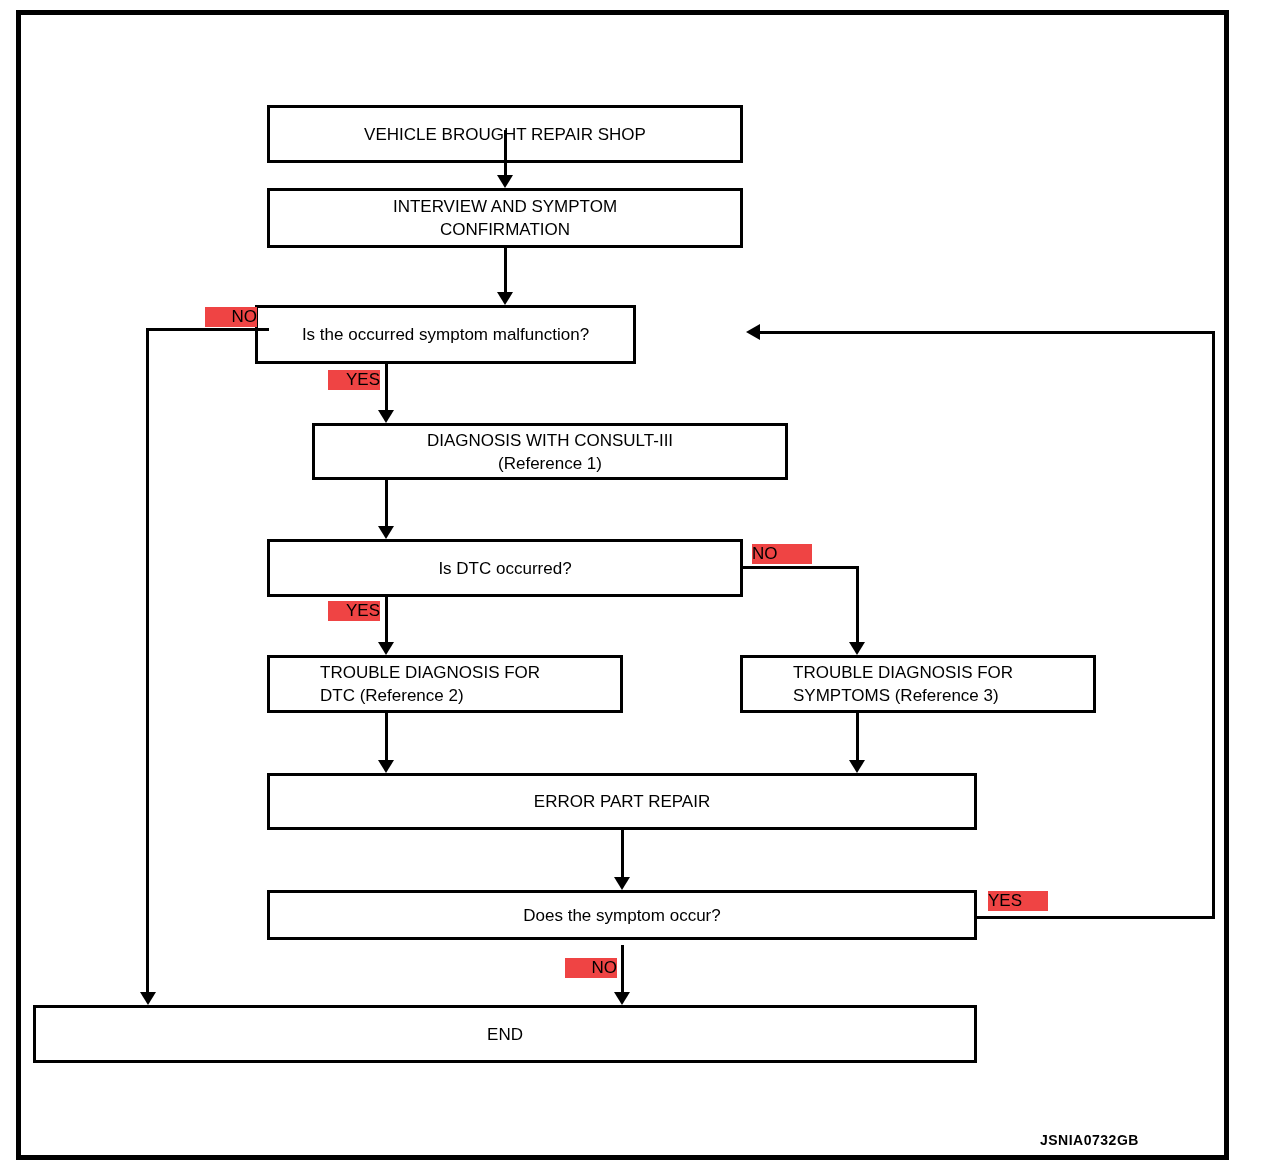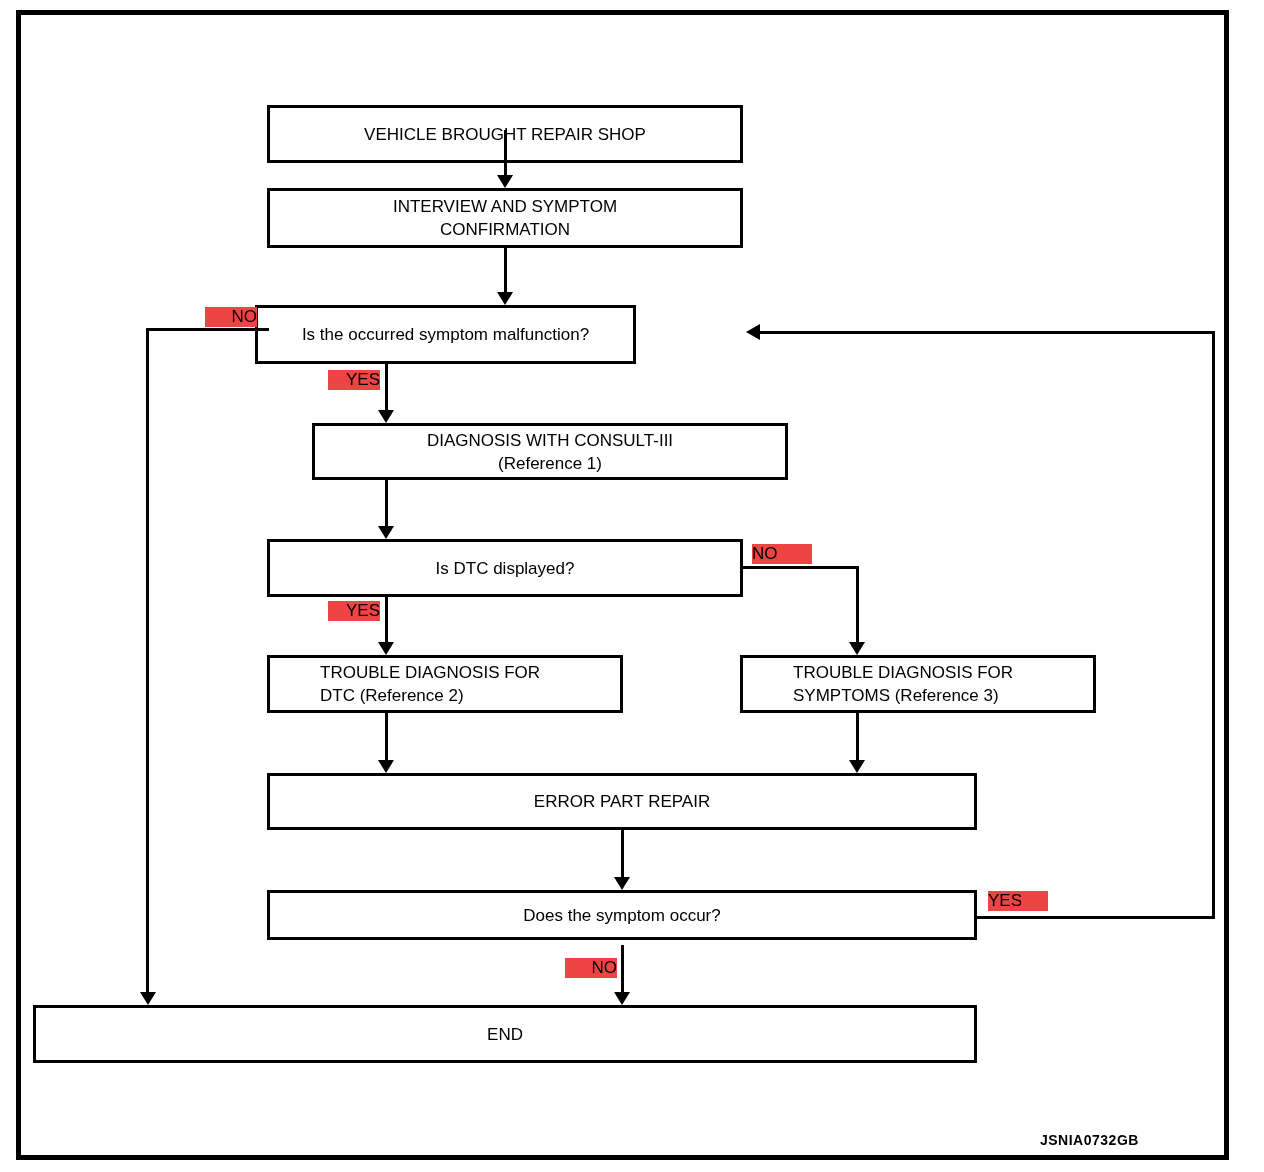--- a/index.html
+++ b/index.html
@@ -50,21 +50,21 @@
   <div class="node" style="left:267px;top:73px;width:476px;height:58px;margin-top:32px;">VEHICLE BROUGHT REPAIR SHOP</div>
 
   <div class="node" style="left:267px;top:188px;width:476px;height:60px;">INTERVIEW AND SYMPTOM
 CONFIRMATION</div>
 
   <div class="node" style="left:255px;top:305px;width:381px;height:59px;">Is the occurred symptom malfunction?</div>
 
   <div class="node" style="left:267px;top:423px;width:476px;height:57px;margin-left:45px;">DIAGNOSIS WITH CONSULT-III
 (Reference 1)</div>
 
-  <div class="node" style="left:267px;top:539px;width:476px;height:58px;">Is DTC displayed?</div>
+  <div class="node" style="left:267px;top:539px;width:476px;height:58px;">Is DTC occurred?</div>
 
   <div class="node align-left" style="left:267px;top:655px;width:356px;height:58px;">TROUBLE DIAGNOSIS FOR
 DTC (Reference 2)</div>
 
   <div class="node align-left" style="left:740px;top:655px;width:356px;height:58px;">TROUBLE DIAGNOSIS FOR
 SYMPTOMS (Reference 3)</div>
 
   <div class="node" style="left:267px;top:773px;width:710px;height:57px;">ERROR PART REPAIR</div>
 
   <div class="node" style="left:267px;top:890px;width:710px;height:50px;">Does the symptom occur?</div>

